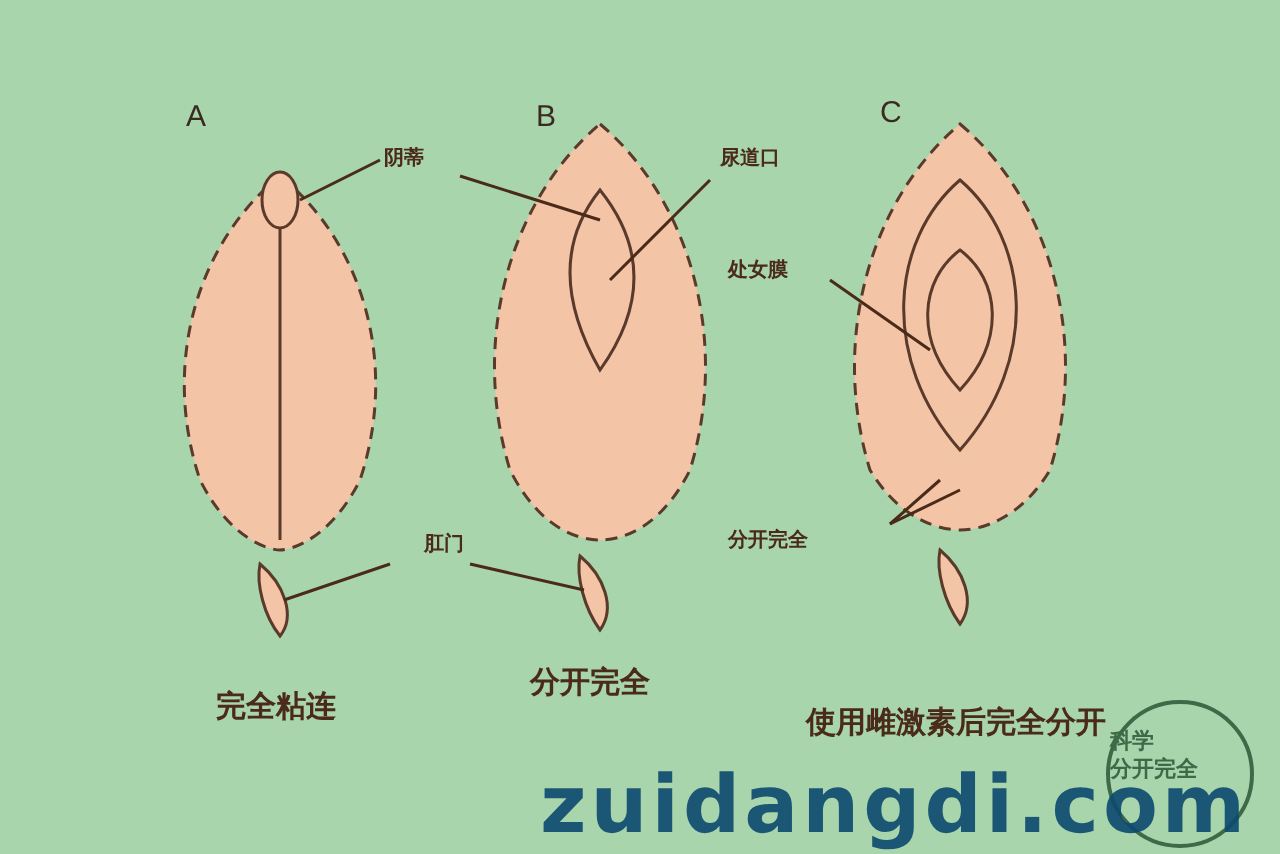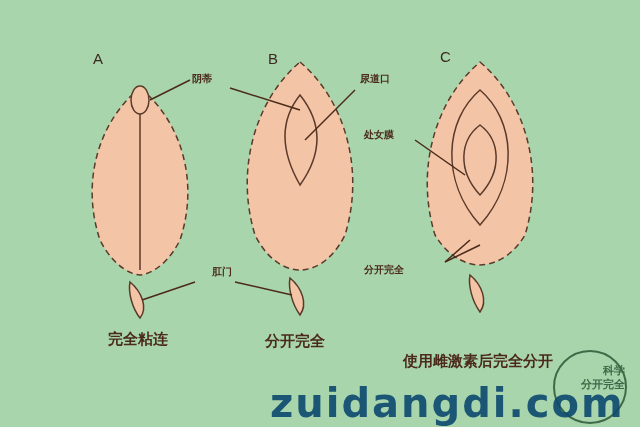--- a/index.html
+++ b/index.html
@@ -25,21 +25,21 @@
     .watermark {
       position: absolute; left: 270px; top: 380px;
       font-family: "DejaVu Sans", sans-serif; font-weight: bold;
       font-size: 40px; color: #0c4a6e; opacity: 0.9; letter-spacing: 2px;
     }
     .stamp {
       position: absolute; left: 553px; top: 350px; width: 70px; height: 70px;
       border: 2px solid #3f6a47; border-radius: 50%;
     }
     .stamp-text {
-      position: absolute; left: 0; width: 70px; text-align: right;
+      position: absolute; left: 0; width: 70px; text-align: left;
       font-size: 11px; font-weight: bold; color: #3f6a47; line-height: 13px;
     }
   </style>
 </head>
 <body>
 
 <svg class="art" width="640" height="427" viewBox="0 0 640 427">
 
   <g fill="#f4c4a6" stroke="#5a3a2a" stroke-width="1.5">
     <path d="M140 88 C 180 120, 200 180, 180 240 C 165 270, 145 275, 140 275 C 135 275, 115 270, 100 240 C 80 180, 100 120, 140 88 Z" stroke-dasharray="6 4"></path>
@@ -76,21 +76,21 @@
 <div class="letter" style="left:93px;top:50px;">A</div>
 <div class="letter" style="left:268px;top:50px;">B</div>
 <div class="letter" style="left:440px;top:48px;">C</div>
 
 <div class="label" style="left:192px;top:72px;">阴蒂</div>
 <div class="label" style="left:360px;top:72px;font-family:Liberation Serif, serif;">尿道口</div>
 <div class="label" style="left:364px;top:128px;">处女膜</div>
 <div class="label" style="left:212px;top:265px;">肛门</div>
 <div class="label" style="left:364px;top:263px;">分开完全</div>
 
-<div class="caption" style="left:108px;top:330px;">完全粘连</div>
+<div class="caption" style="left:108px;top:344px;">完全粘连</div>
 <div class="caption" style="left:265px;top:332px;">分开完全</div>
 <div class="caption" style="left:403px;top:352px;">使用雌激素后完全分开</div>
 
 <div class="stamp">
   <div class="stamp-text" style="top:12px;">科学</div>
   <div class="stamp-text" style="top:26px;">分开完全</div>
 </div>
 
 <div class="watermark">zuidangdi.com</div>
 

